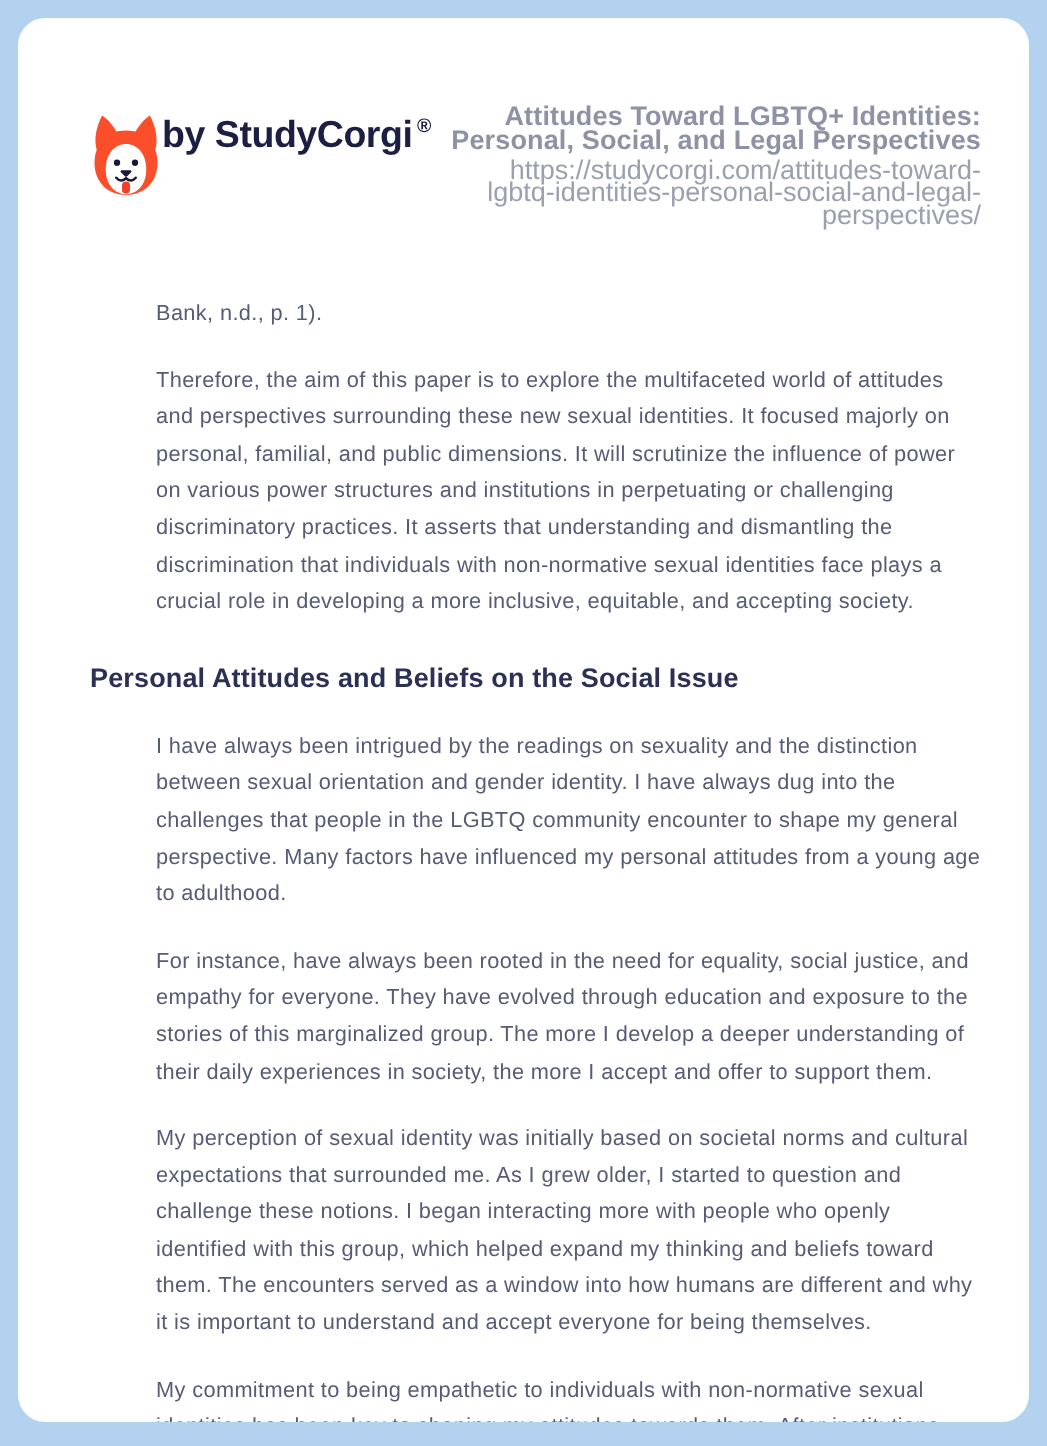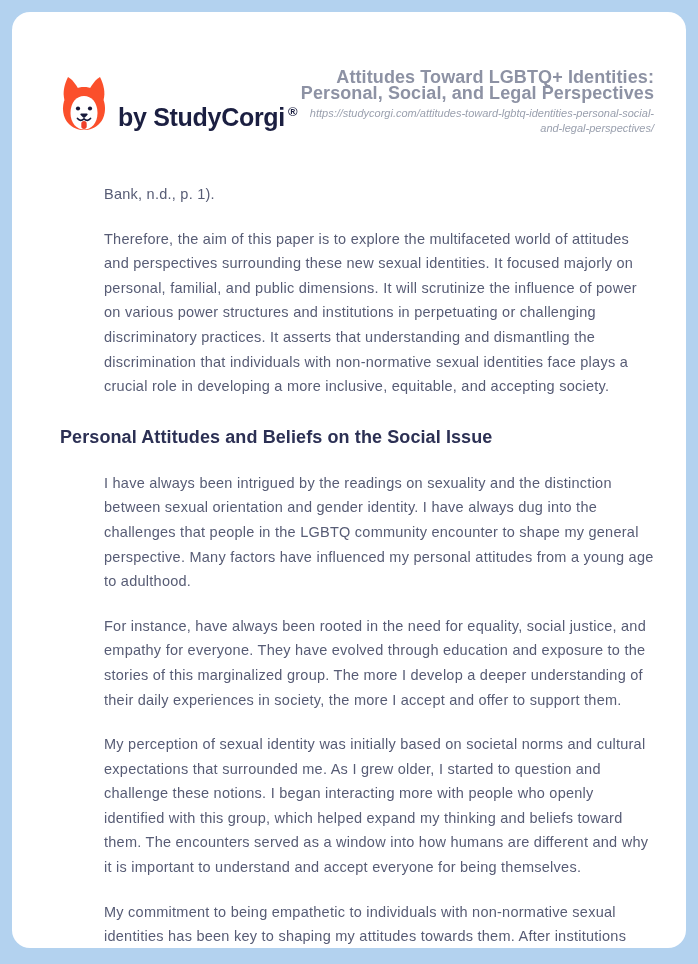--- a/index.html
+++ b/index.html
@@ -20,22 +20,21 @@
     overflow: hidden;
   }
 
   .header {
     display: flex;
     justify-content: space-between;
     align-items: flex-start;
   }
   .logo {
     display: flex;
-    align-items: flex-end;
-    gap: 10px;
+    align-items: flex-start;
     margin-top: 8px;
   }
   .logo svg { flex: 0 0 auto; }
   .logo-text {
     font-size: 25px;
     font-weight: 800;
     color: #1b1f41;
     letter-spacing: -0.3px;
     white-space: nowrap;
   }
@@ -52,26 +51,25 @@
   }
   .doc-title {
     font-size: 18px;
     font-weight: 700;
     line-height: 15.5px;
     color: #8d92a4;
     letter-spacing: 0.1px;
   }
   .doc-url {
     margin-top: 5px;
-    font-size: 11px;
+    font-size: 18px;
     font-weight: 400;
     line-height: 15px;
     color: #9aa0ae;
     word-wrap: break-word;
-    font-style: italic;
   }
 
   .content { margin-top: 46px; }
   .content p {
     font-size: 14.5px;
     line-height: 24.6px;
     letter-spacing: 0.25px;
     color: #575c75;
     margin-bottom: 20px;
     max-width: 596px;

